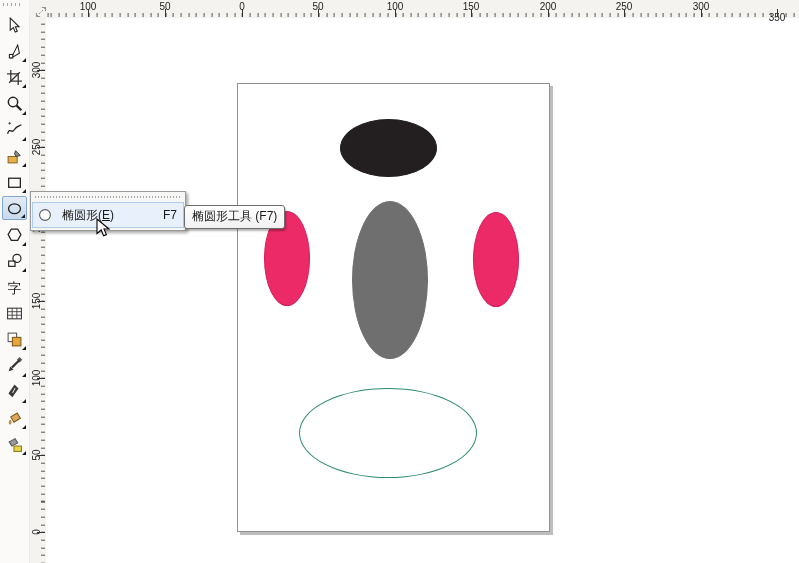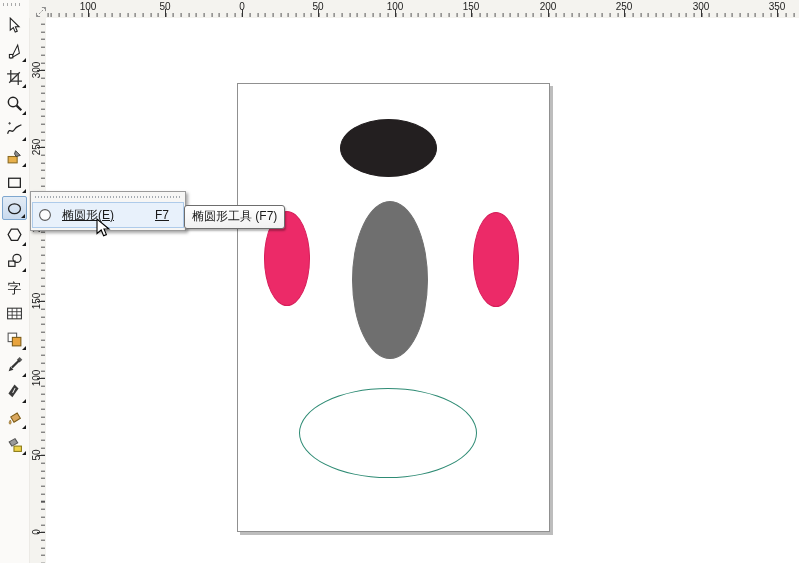--- a/index.html
+++ b/index.html
@@ -36,27 +36,27 @@
   .page{position:absolute;left:237px;top:83px;width:313px;height:449px;background:#fff;
     border:1px solid #909090;box-sizing:border-box;box-shadow:3px 3px 0 #bdbdbd;z-index:1;}
   .shape{position:absolute;border-radius:50%;box-sizing:border-box;z-index:2;}
   
   .flyout-menu{position:absolute;left:30px;top:191px;width:156px;background:#f6f6f5;
     border:1px solid #9a9a9a;box-shadow:2px 2px 3px rgba(0,0,0,.35);z-index:50;box-sizing:border-box;padding-bottom:2px;}
   .menu-grip{height:5px;margin:3px 4px 2px 4px;
     background:repeating-linear-gradient(to right,#a4aab1 0 1px,transparent 1px 3px);
     background-position:0 1px;background-size:3px 2px;background-repeat:repeat-x;}
   .menu-item{display:flex;align-items:center;height:26px;margin:0 1px;padding:0 2px 0 3px;
-    font-size:12px;color:#1a1a1a;box-sizing:border-box;border:1px solid transparent;text-decoration:underline;}
+    font-size:12px;color:#1a1a1a;box-sizing:border-box;border:1px solid transparent;}
   .menu-item.selected{background:#e8f1fb;border:1px solid #aecbea;}
   .mi-icon{width:18px;height:16px;display:flex;align-items:center;justify-content:center;}
   .mi-icon svg{width:16px;height:16px;}
   .mi-label{margin-left:8px;white-space:nowrap;}
   .accel{text-decoration:underline;}
-  .mi-shortcut{margin-left:auto;margin-right:12px;}
+  .mi-shortcut{margin-left:auto;margin-right:4px;}
   
   .tooltip{position:absolute;left:184px;top:205px;z-index:60;background:linear-gradient(#ffffff,#f1f1f1);
     border:1px solid #6d6d6d;border-radius:3px;padding:2px 7px 3px 7px;font-size:12px;color:#1a1a1a;
     box-shadow:1px 2px 2px rgba(0,0,0,.3);white-space:nowrap;}
   
   .cursor{position:absolute;left:96px;top:218px;width:19px;height:20px;z-index:70;}
 </style>
 </head>
 <body>
 
@@ -164,21 +164,21 @@
     <span class="h-label" style="left: 349px;">100</span>
     <div class="h-major" style="left: 349px;"></div>
     <span class="h-label" style="left: 425px;">150</span>
     <div class="h-major" style="left: 425px;"></div>
     <span class="h-label" style="left: 502px;">200</span>
     <div class="h-major" style="left: 502px;"></div>
     <span class="h-label" style="left: 578px;">250</span>
     <div class="h-major" style="left: 578px;"></div>
     <span class="h-label" style="left: 655px;">300</span>
     <div class="h-major" style="left: 655px;"></div>
-    <span class="h-label" style="left: 731px;">350</span>
+    <span class="h-label" style="left: 731px; margin-top: 11px;">350</span>
     <div class="h-major" style="left: 731px;"></div>
   </div>
 <div class="vruler" id="vruler">
     <div class="minor"></div>
     <span class="v-label" style="top: 70px;">300</span>
     <div class="v-major" style="top: 70px;"></div>
     <span class="v-label" style="top: 147px;">250</span>
     <div class="v-major" style="top: 147px;"></div>
     <span class="v-label" style="top: 224px;">200</span>
     <div class="v-major" style="top: 224px;"></div>

